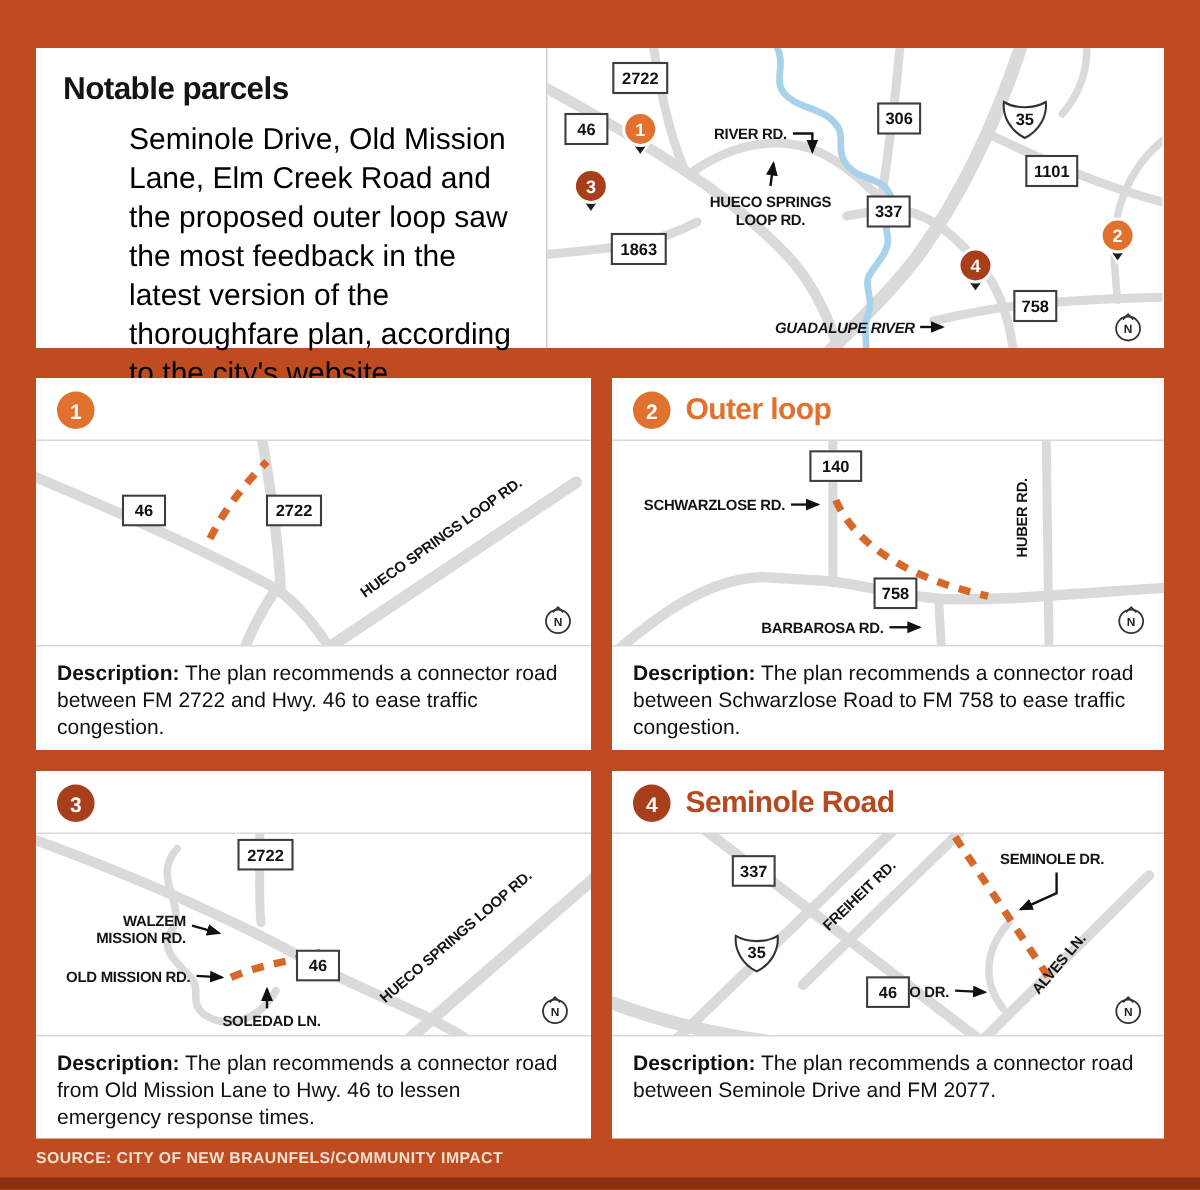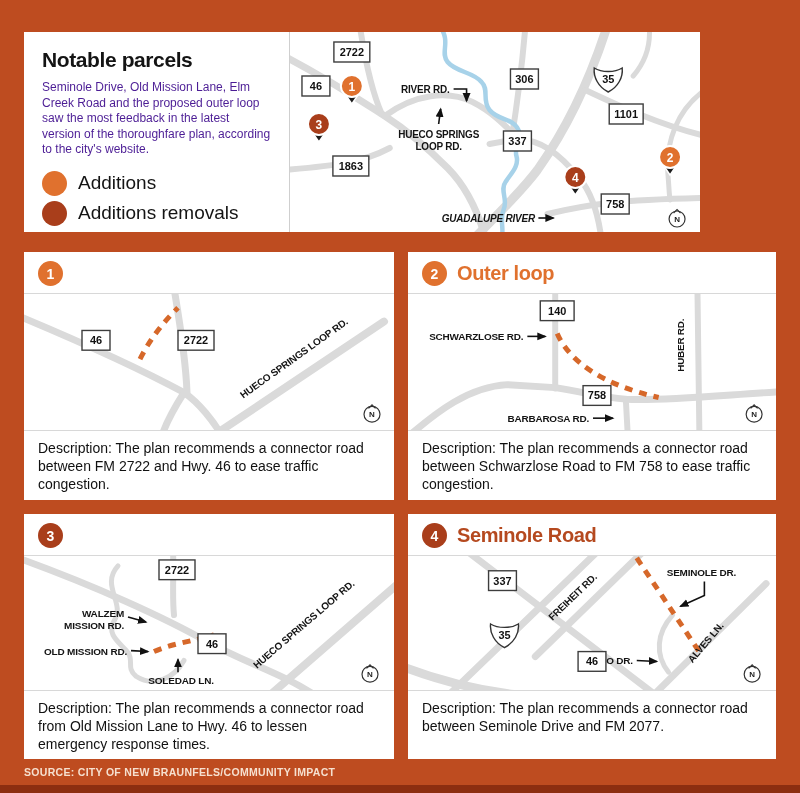--- a/index.html
+++ b/index.html
@@ -6,24 +6,24 @@
   html,body { width:800px; height:793px; }
   body {
     position:relative;
     background:#BE4C20;
     font-family:"Liberation Sans", sans-serif;
     overflow:hidden;
   }
   .panel { position:absolute; background:#fff; }
 
   
-  #intro { left:24px; top:32px; width:676px; height:200px; display:flex; }
+  #intro { left:24px; top:32px; width:752px; height:200px; display:flex; }
   #intro .text-col { width:341px; padding:16px 18px 0 18px; border-right:1px solid #cfcfcf; }
   #intro h1 { font-size:21px; letter-spacing:-0.4px; color:#141414; }
-  #intro p  { margin-top:8px; font-size:12px; line-height:1.3; color:#4c1d95; }
+  #intro p  { margin-top:8px; font-size:20px; line-height:1.3; color:#000000;margin-left:44px; }
   .legend { margin-top:13px; }
   .legend-row { display:flex; align-items:center; margin-bottom:5px; }
   .legend-dot { width:25px; height:25px; border-radius:50%; margin-right:11px; flex:0 0 auto; }
   .dot-add { background:#E0712E; }
   .dot-rem { background:#A93E1B; }
   .legend-row span { font-size:19px; color:#141414; }
   #intro .map-col { width:410px; height:200px; }
 
   
   #p1 { left:24px;  top:252px; width:370px; height:248px; }
@@ -35,21 +35,21 @@
   .num-badge { width:25px; height:25px; border-radius:50%; color:#fff; font-weight:bold;
                font-size:14px; display:flex; align-items:center; justify-content:center; flex:0 0 auto; }
   .badge-add { background:#E0712E; }
   .badge-rem { background:#A93E1B; }
   .panel-title { font-size:20px; font-weight:bold; letter-spacing:-0.4px; }
   .title-add { color:#E0712E; }
   .title-rem { color:#B5491F; }
 
   .panel-map { display:block; border-top:1px solid #d8d8d8; border-bottom:1px solid #d8d8d8; }
   .panel-desc { padding:9px 14px 0 14px; font-size:14px; line-height:1.28; color:#111; }
-  .panel-desc b { font-weight:normal;text-align:right; }
+  .panel-desc b { font-weight:bold;text-align:right; }
 
   
   #source-line { position:absolute; left:24px; top:766px; font-size:10.5px; font-weight:bold;
                  letter-spacing:0.3px; color:#F6E0CF; }
   #bottom-bar { position:absolute; left:0; top:785px; width:800px; height:8px; background:#8C2E10; }
 
   
   svg text { font-family:"Liberation Sans", sans-serif; }
   .road { stroke:#DADADA; fill:none; stroke-linecap:round; stroke-linejoin:round; }
   .river { stroke:#A7D2E9; fill:none; stroke-linecap:round; }

